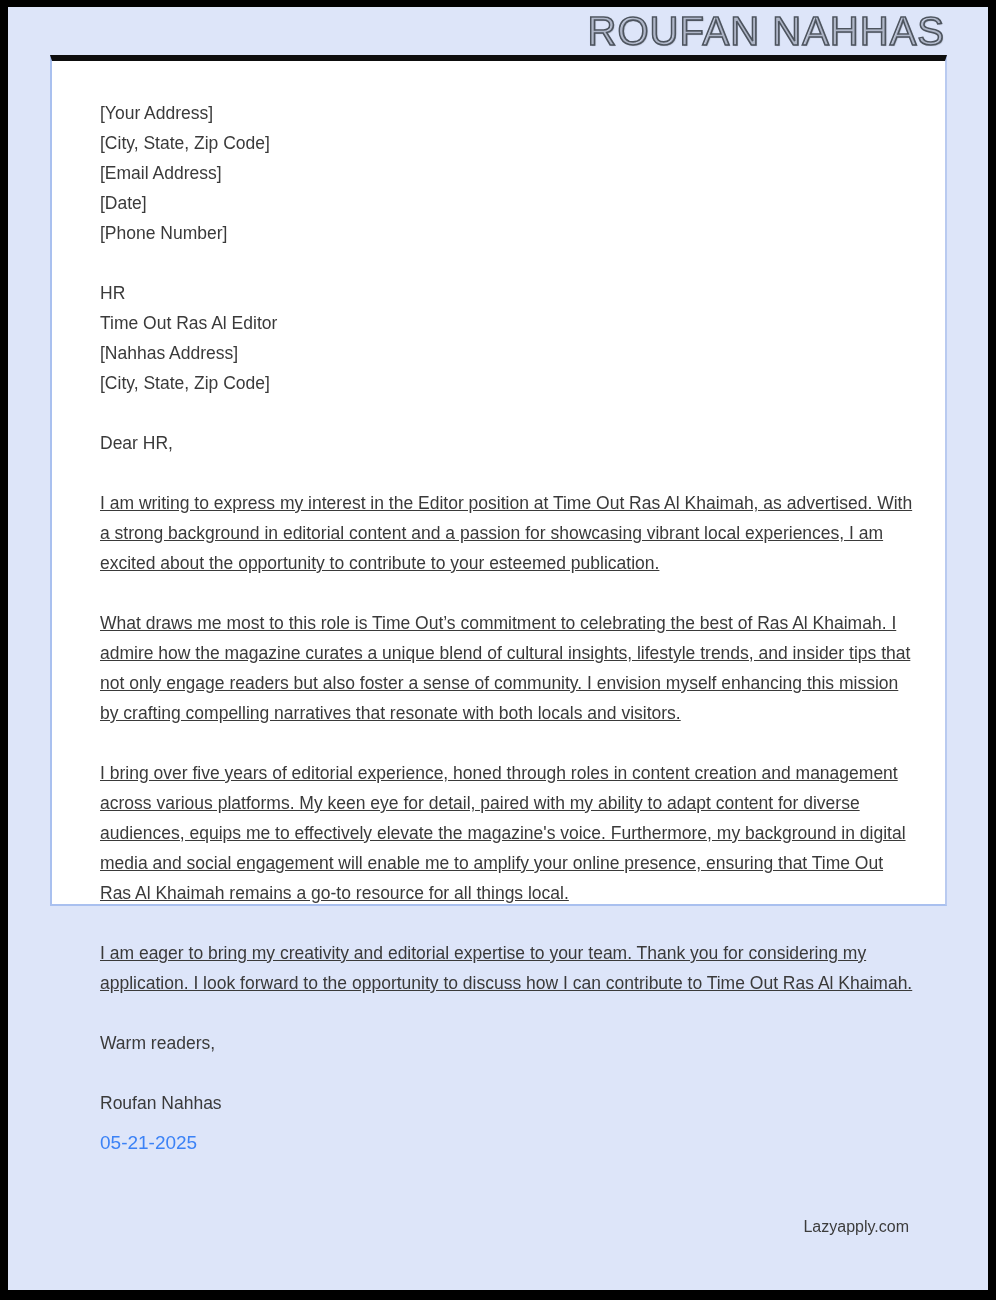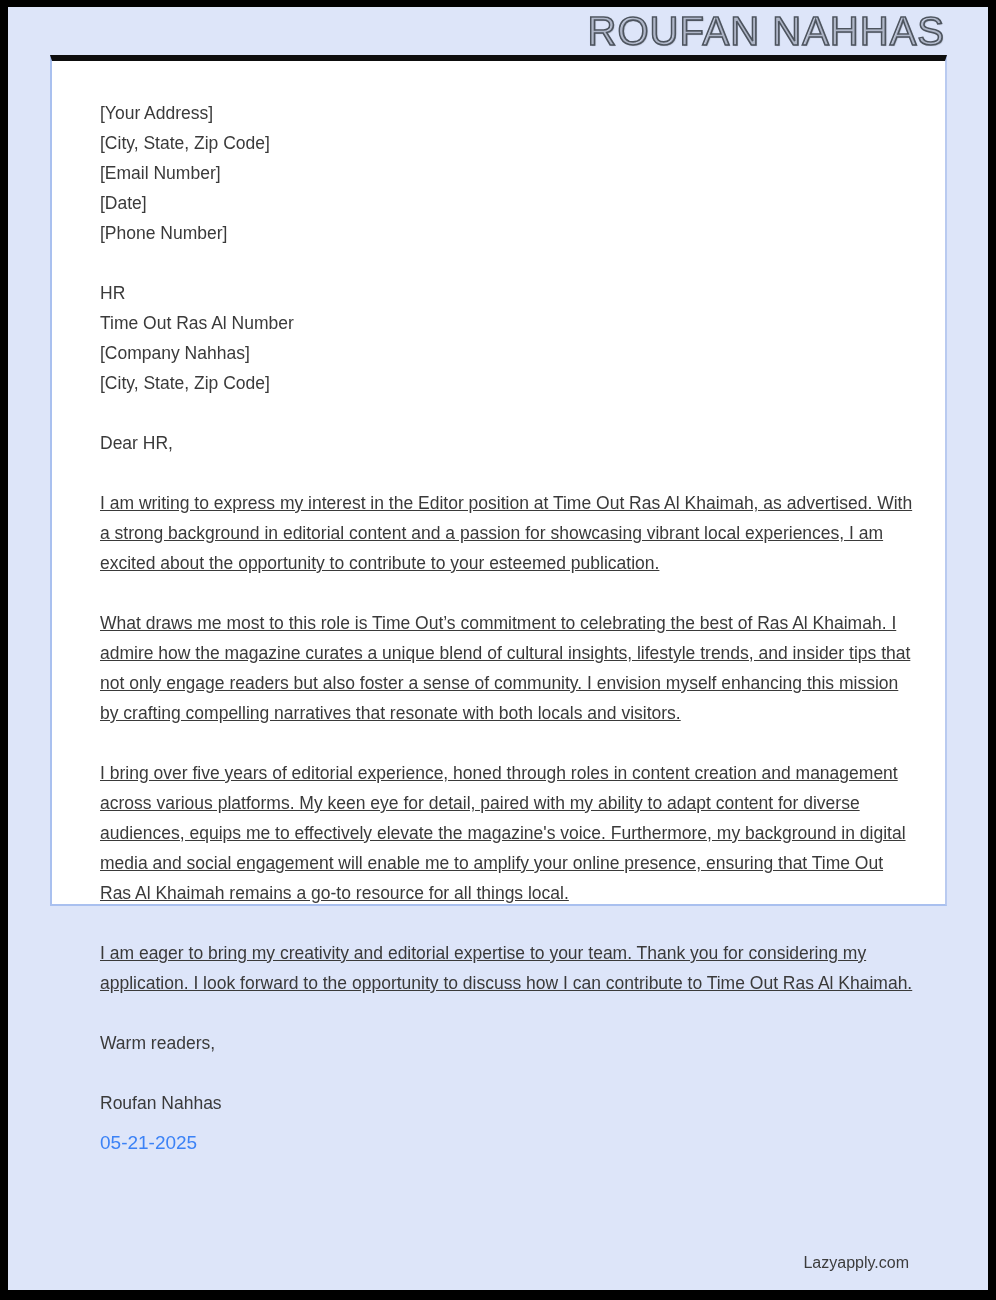--- a/index.html
+++ b/index.html
@@ -82,21 +82,21 @@
     font-size: 19px;
     line-height: 30px;
     position: relative;
     z-index: 2;
     width: max-content;
   }
 
   .watermark {
     position: absolute;
     right: 36px;
-    top: 1192px;
+    top: 1156px;
     font-size: 16px;
     line-height: 20px;
     color: #3c3c3c;
     z-index: 2;
   }
 </style>
 </head>
 <body>
 
 <div class="canvas">
@@ -104,29 +104,29 @@
   <div class="header-strip">
     <div class="header-name">ROUFAN NAHHAS</div>
   </div>
 
   <div class="page">
     <div class="content">
 
       <div class="block">
         <span class="line">[Your Address]</span>
         <span class="line">[City, State, Zip Code]</span>
-        <span class="line">[Email Number]</span>
+        <span class="line">[Email Address]</span>
         <span class="line">[Date]</span>
         <span class="line">[Phone Number]</span>
       </div>
 
       <div class="block">
         <span class="line">HR</span>
-        <span class="line">Time Out Ras Al Number</span>
-        <span class="line">[Company Nahhas]</span>
+        <span class="line">Time Out Ras Al Editor</span>
+        <span class="line">[Nahhas Address]</span>
         <span class="line">[City, State, Zip Code]</span>
       </div>
 
       <p class="block">Dear HR,</p>
 
       <p class="block para">I am writing to express my interest in the Editor position at Time Out Ras Al Khaimah, as advertised. With a strong background in editorial content and a passion for showcasing vibrant local experiences, I am excited about the opportunity to contribute to your esteemed publication.</p>
       <p class="block para">What draws me most to this role is Time Out’s commitment to celebrating the best of Ras Al Khaimah. I admire how the magazine curates a unique blend of cultural insights, lifestyle trends, and insider tips that not only engage readers but also foster a sense of community. I envision myself enhancing this mission by crafting compelling narratives that resonate with both locals and visitors.</p>
       <p class="block para">I bring over five years of editorial experience, honed through roles in content creation and management across various platforms. My keen eye for detail, paired with my ability to adapt content for diverse audiences, equips me to effectively elevate the magazine's voice. Furthermore, my background in digital media and social engagement will enable me to amplify your online presence, ensuring that Time Out Ras Al Khaimah remains a go-to resource for all things local.</p>
       <p class="block para">I am eager to bring my creativity and editorial expertise to your team. Thank you for considering my application. I look forward to the opportunity to discuss how I can contribute to Time Out Ras Al Khaimah.</p>
 

